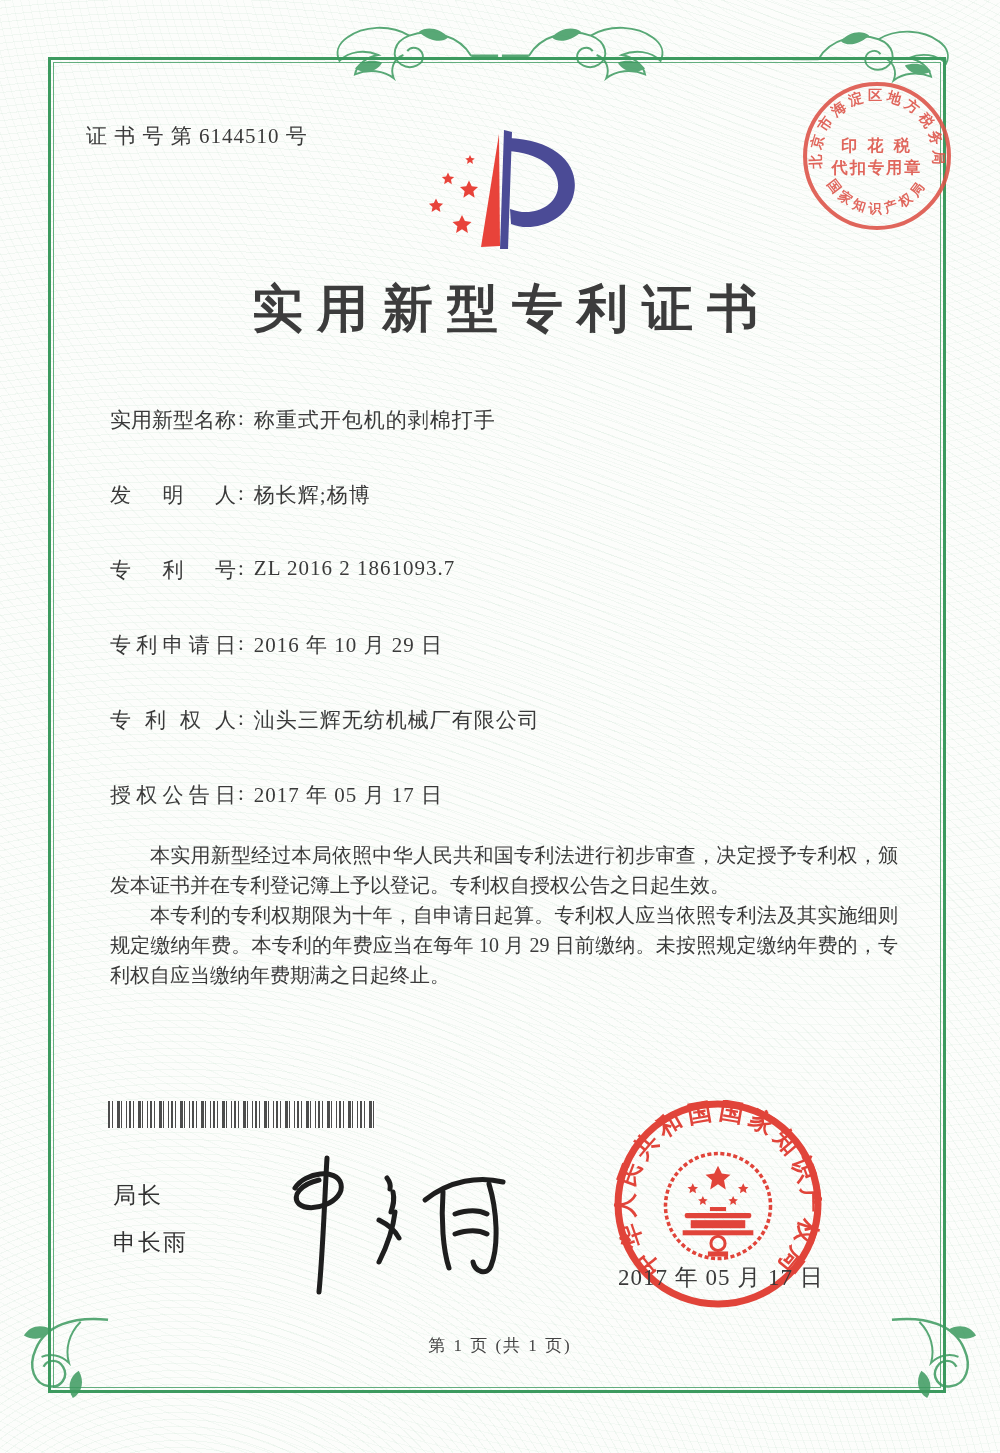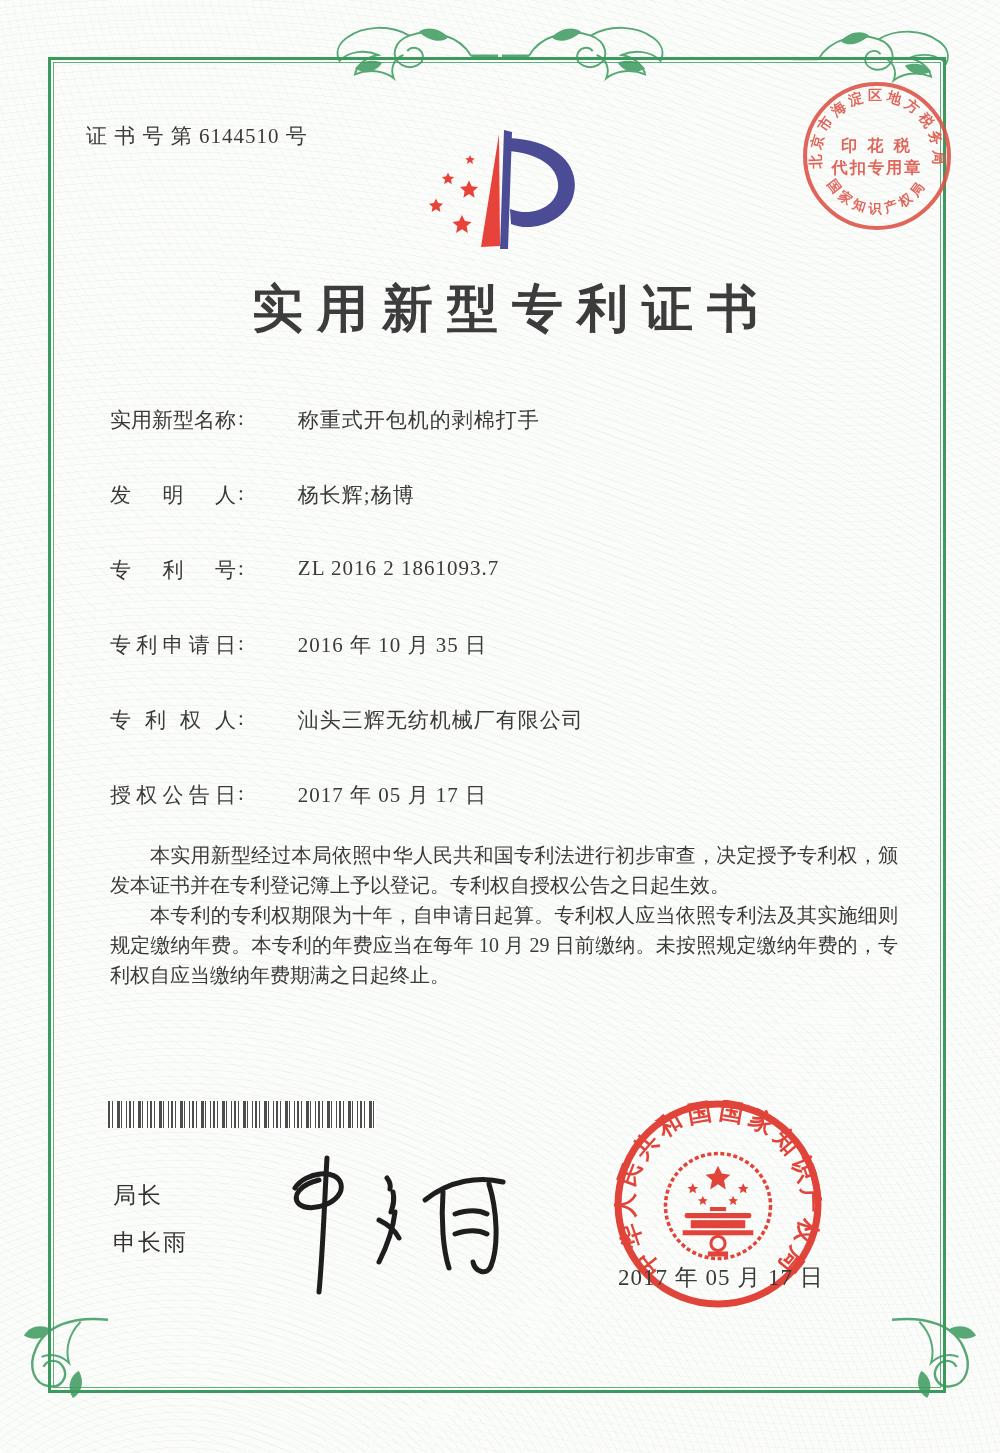--- a/index.html
+++ b/index.html
@@ -29,21 +29,21 @@
   .doc-title{
     position:absolute;left:0;top:275px;width:100%;text-align:center;
     font-size:51px;font-weight:bold;letter-spacing:14px;color:#3c3c3c;margin:0;padding-left:12px;
   }
   .logo{position:absolute;left:420px;top:122px;width:170px;height:138px;}
   .stamp-tax{position:absolute;left:801px;top:80px;width:152px;height:152px;opacity:.88;}
   .fields{position:absolute;left:110px;top:406px;width:800px;}
   .field-row{display:flex;align-items:flex-start;height:75px;font-size:21px;}
   .field-label{display:inline-block;width:126px;text-align:justify;text-align-last:justify;}
   .field-colon{margin:0 10px 0 2px;}
-  .field-value{letter-spacing:1px;margin-left:44px;}
+  .field-value{letter-spacing:1px;}
   .paragraphs{position:absolute;left:110px;top:840px;width:788px;font-size:20px;line-height:30px;text-align:justify;}
   .paragraphs p{margin:0;text-indent:2em;}
   .barcode{
     position:absolute;left:108px;top:1101px;width:268px;height:27px;opacity:.85;
     background:repeating-linear-gradient(90deg,
       #2e2e2e 0 2px,#fff 2px 4px,#2e2e2e 4px 5px,#fff 5px 9px,
       #2e2e2e 9px 12px,#fff 12px 13px,#2e2e2e 13px 14px,#fff 14px 18px,
       #2e2e2e 18px 19px,#fff 19px 21px);
   }
   .signer{position:absolute;left:113px;top:1172px;font-size:23px;line-height:47px;letter-spacing:2px;color:#333;}
@@ -154,21 +154,21 @@
         <span class="field-value">杨长辉;杨博</span>
     </div>
     <div class="field-row">
       <span class="field-label">专利号</span>
         <span class="field-colon">:</span>
         <span class="field-value">ZL 2016 2 1861093.7</span>
     </div>
     <div class="field-row">
       <span class="field-label">专利申请日</span>
         <span class="field-colon">:</span>
-        <span class="field-value">2016 年 10 月 35 日</span>
+        <span class="field-value">2016 年 10 月 29 日</span>
     </div>
     <div class="field-row">
       <span class="field-label">专利权人</span>
         <span class="field-colon">:</span>
         <span class="field-value">汕头三辉无纺机械厂有限公司</span>
     </div>
     <div class="field-row">
       <span class="field-label">授权公告日</span>
         <span class="field-colon">:</span>
         <span class="field-value">2017 年 05 月 17 日</span>
@@ -224,14 +224,15 @@
         <rect x="76" y="119" width="54" height="8"></rect>
         <rect x="68" y="129" width="70" height="5"></rect>
         <circle cx="103" cy="142" r="7" fill="none" stroke="currentColor" stroke-width="3"></circle>
         <rect x="93" y="150" width="20" height="5"></rect>
       </g>
     </svg>
   </div>
 
   <div class="seal-date">2017 年 05 月 17 日</div>
 
+  <div class="footer">第 1 页 (共 1 页)</div>
 
 </div>
 
 </body></html>

